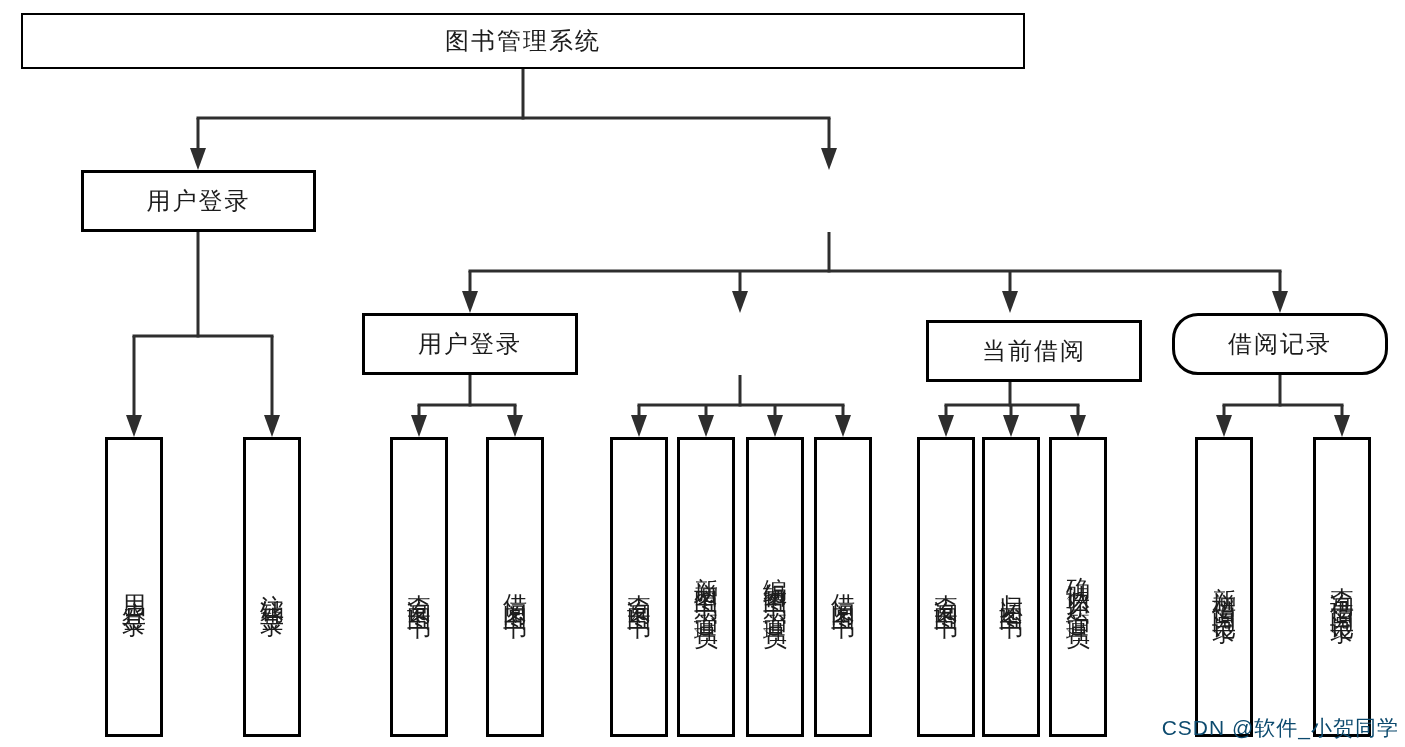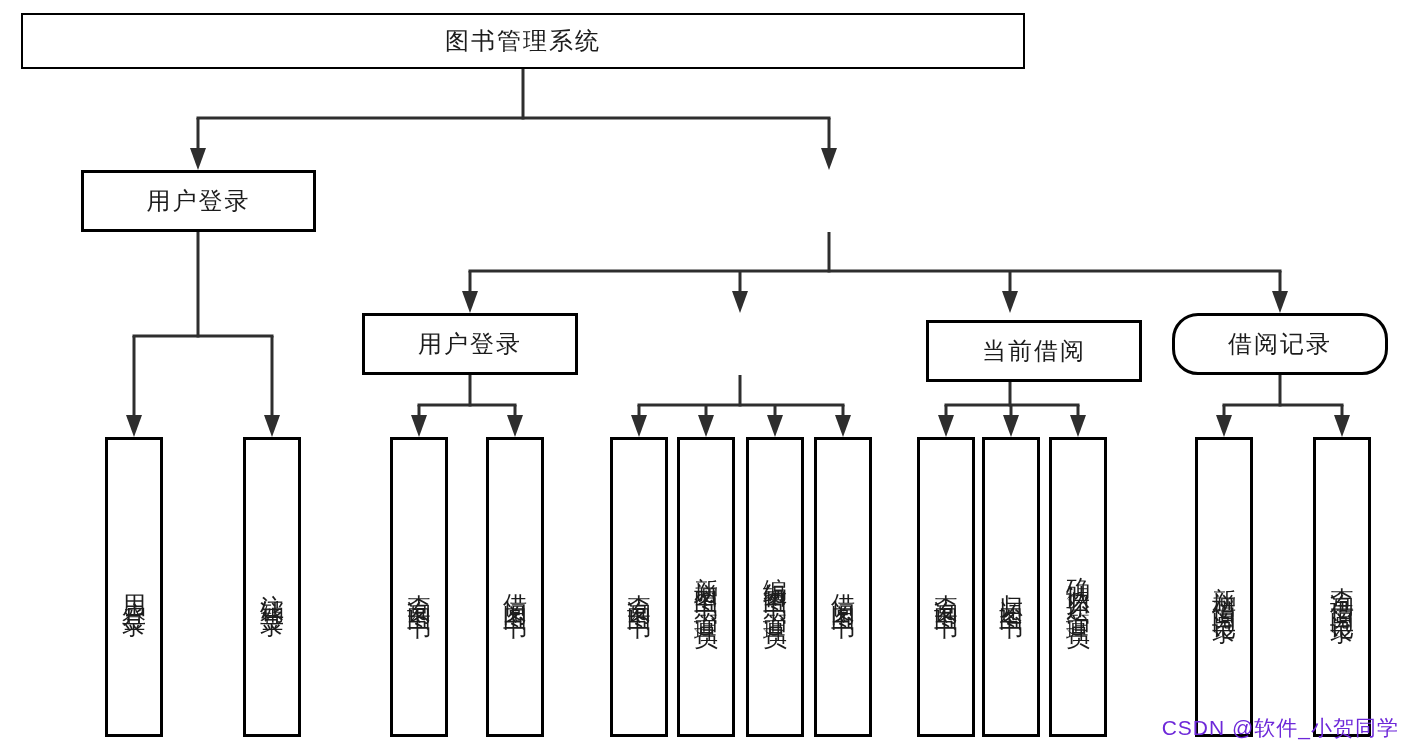--- a/index.html
+++ b/index.html
@@ -62,21 +62,21 @@
   .x946  { left: 917px; }
   .x1011 { left: 982px; }
   .x1078 { left: 1049px; }
   .x1224 { left: 1195px; }
   .x1342 { left: 1313px; }
   .watermark {
     position: absolute;
     right: 6px;
     bottom: 5px;
     font-size: 21px;
-    color: #6d28d9;
+    color: #0c4a6e;
     letter-spacing: 1px;
     z-index: 5;
     white-space: nowrap;
   }
 </style>
 </head>
 <body>
 
 <div class="canvas">
 

